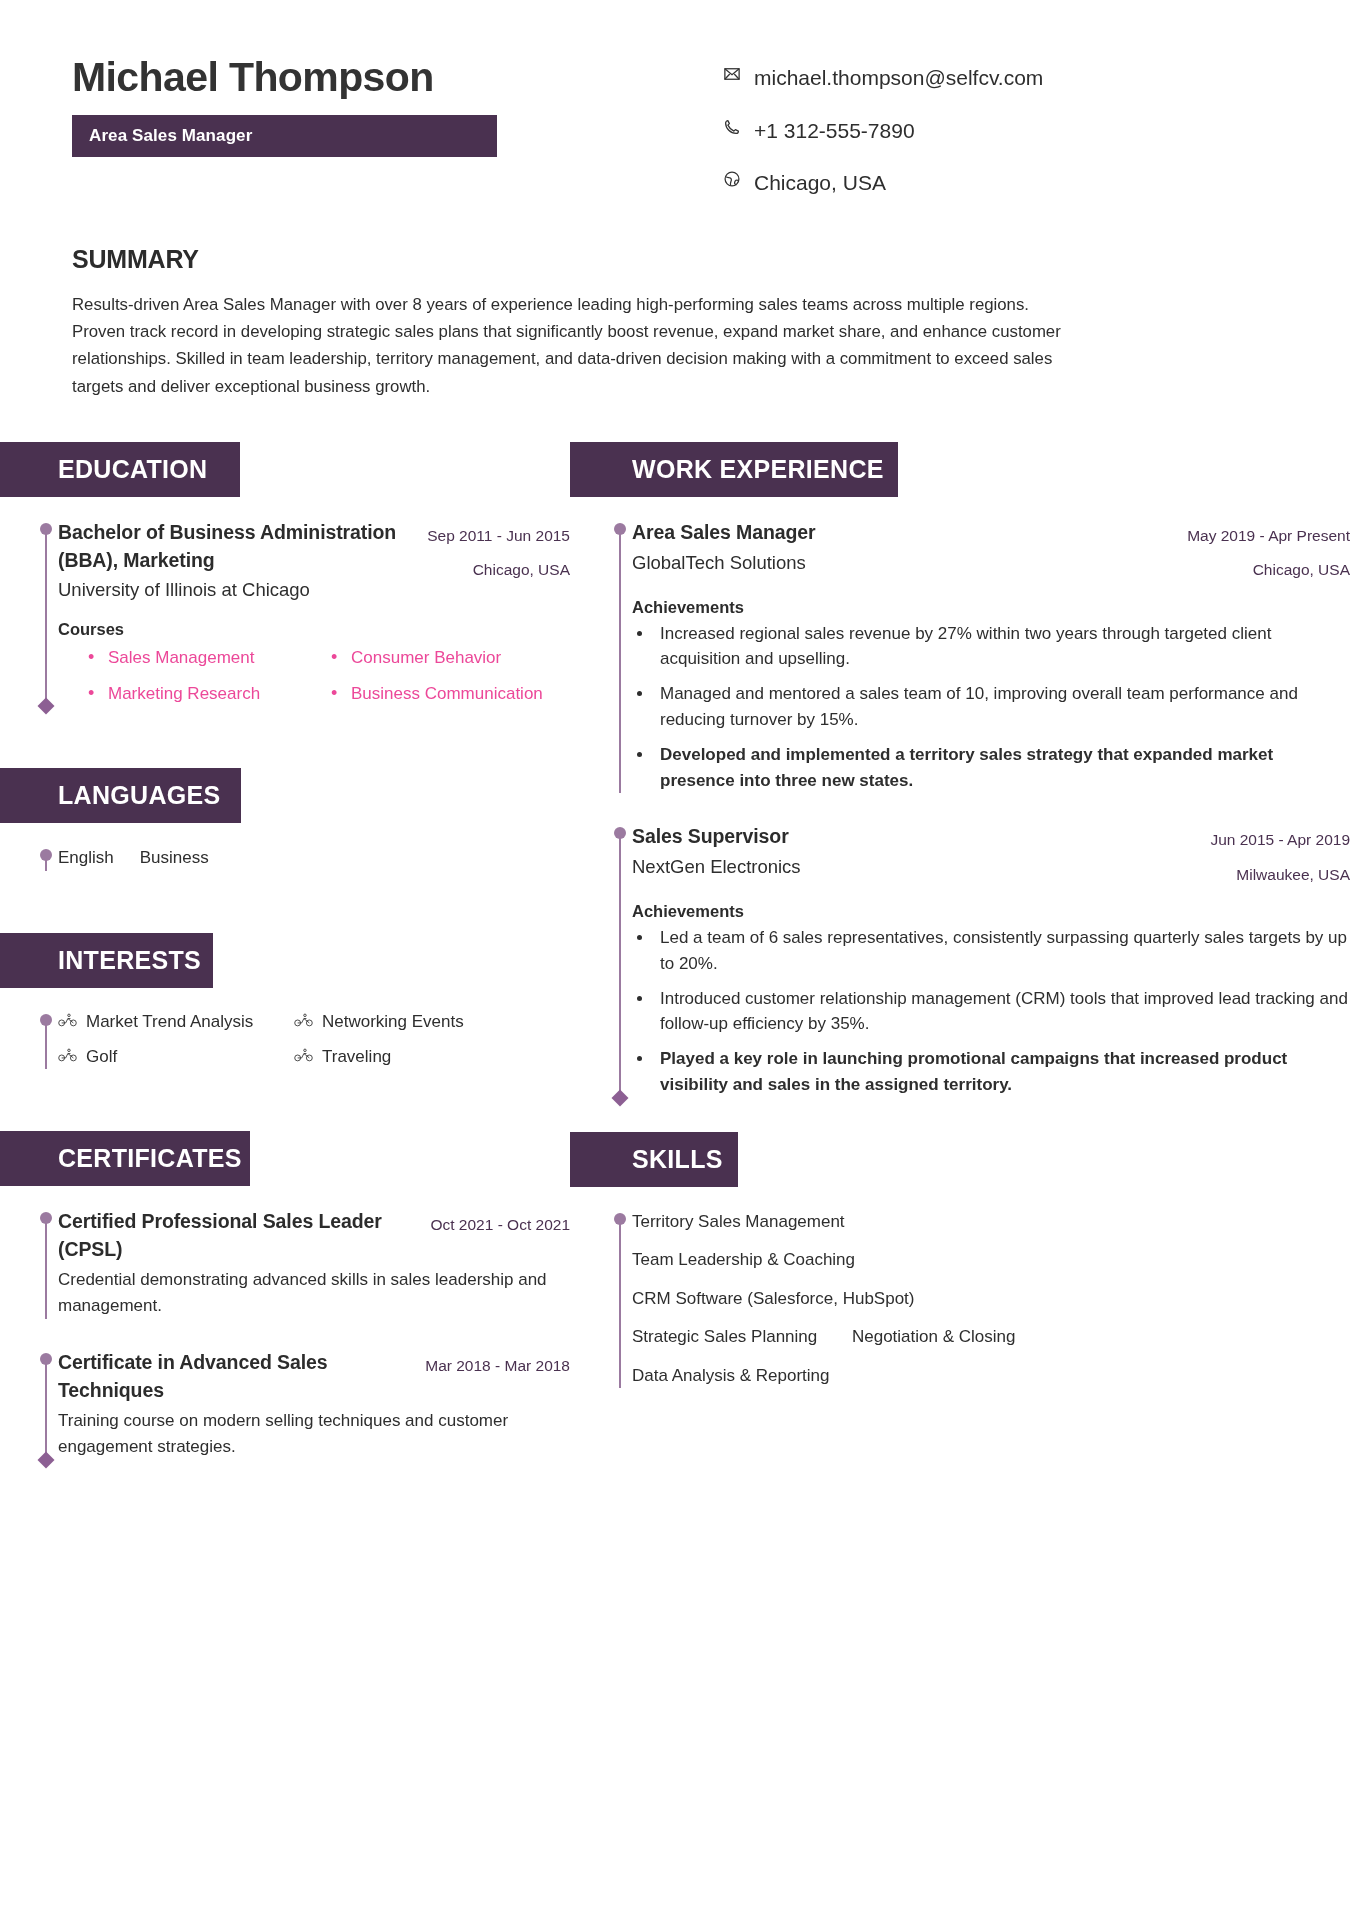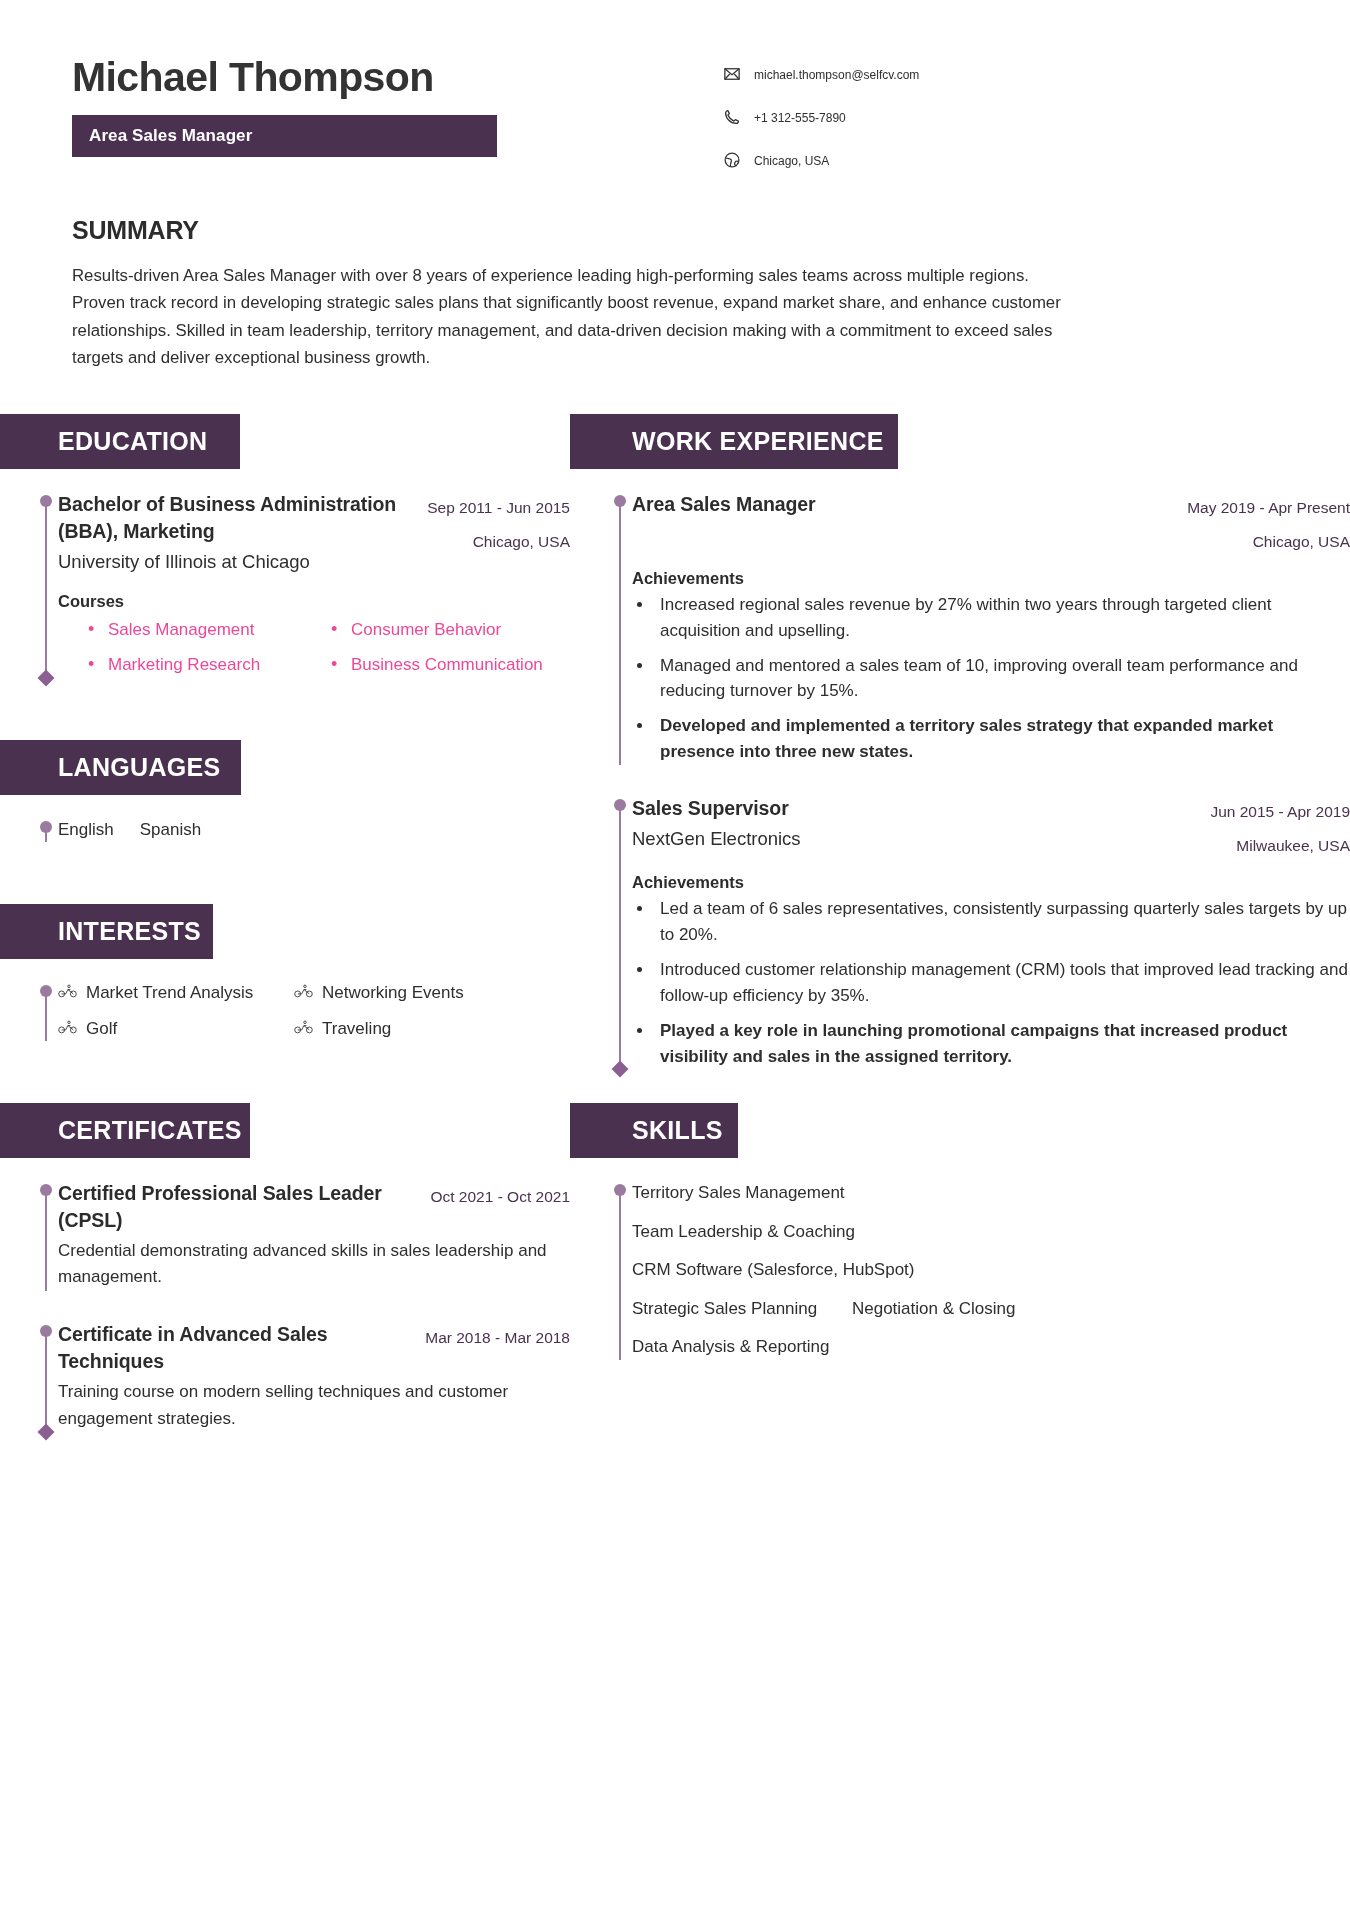--- a/index.html
+++ b/index.html
@@ -46,24 +46,24 @@
     display: inline-block;
     min-width: 425px;
   }
   .header-right {
     flex: 1;
     padding-top: 12px;
     padding-left: 10px;
   }
   .contact-row {
     display: flex;
-    align-items: flex-end;
+    align-items: flex-start;
     gap: 12px;
     margin-bottom: 21px;
-    font-size: 12px;
+    font-size: 21px;
     color: #2e2e2e;
     line-height: 1.5;
   }
   .contact-row:last-child { margin-bottom: 0; }
   .c-icon {
     flex: 0 0 20px;
     width: 20px;
     height: 20px;
     display: inline-flex;
     align-items: center;
@@ -388,21 +388,21 @@
 
       <div class="gap-xl"></div>
 
       <div class="band band-left w-languages">LANGUAGES</div>
       <div class="gap-s"></div>
       <div class="tl">
         <div class="tl-line"></div>
         <div class="tl-dot"></div>
         <div class="lang-row">
           <span>English</span>
-          <span>Spanish</span>
+          <span>Business</span>
         </div>
       </div>
 
       <div class="gap-xl"></div>
 
       <div class="band band-left w-interests">INTERESTS</div>
       <div class="gap-s"></div>
       <div class="tl">
         <div class="tl-line"></div>
         <div class="tl-dot"></div>
@@ -506,20 +506,21 @@
       <div class="band band-right">WORK EXPERIENCE</div>
       <div class="gap-s"></div>
 
       <div class="tl tl-right">
         <div class="tl-line"></div>
         <div class="tl-dot"></div>
         <div class="entry">
           <div class="entry-head">
             <div class="entry-titles">
               <div class="e-title">Area Sales Manager</div>
+              <div class="e-sub">GlobalTech Solutions</div>
             </div>
             <div class="entry-meta">
               <div class="e-date">May 2019 - Apr Present</div>
               <div class="e-loc">Chicago, USA</div>
             </div>
           </div>
           <div class="sub-label">Achievements</div>
           <ul class="bullets">
             <li>Increased regional sales revenue by 27% within two years through targeted client acquisition and upselling.</li>
             <li>Managed and mentored a sales team of 10, improving overall team performance and reducing turnover by 15%.</li>

